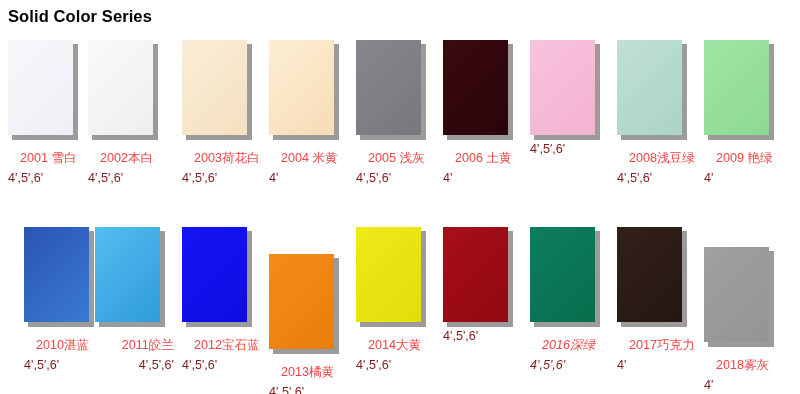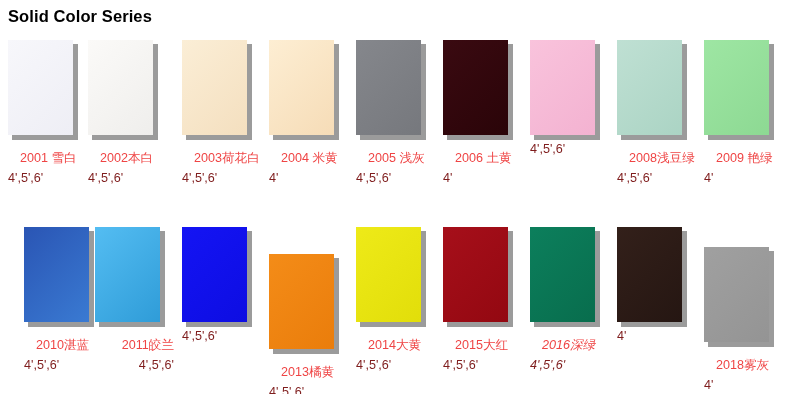--- a/index.html
+++ b/index.html
@@ -173,20 +173,21 @@
           <div class="chip" style="background: linear-gradient(135deg, rgb(84, 189, 242) 0%, rgb(47, 156, 216) 100%);"></div>
         </div>
         <div class="swatch-caption">2011皎兰</div>
         <div class="swatch-sizes">4',5',6'</div>
       </div>
       <div class="swatch-cell" style="left: 174px;">
         <div class="chip-wrap">
           <div class="chip-shadow"></div>
           <div class="chip" style="background: linear-gradient(135deg, rgb(20, 20, 244) 0%, rgb(13, 13, 226) 100%);"></div>
         </div>
+        <div class="swatch-caption">2012宝石蓝</div>
         <div class="swatch-sizes">4',5',6'</div>
       </div>
       <div class="swatch-cell" style="left: 261px; margin-top: 27px;">
         <div class="chip-wrap">
           <div class="chip-shadow"></div>
           <div class="chip" style="background: linear-gradient(135deg, rgb(244, 140, 24) 0%, rgb(234, 125, 11) 100%);"></div>
         </div>
         <div class="swatch-caption">2013橘黄</div>
         <div class="swatch-sizes">4',5',6'</div>
       </div>
@@ -196,36 +197,36 @@
           <div class="chip" style="background: linear-gradient(135deg, rgb(238, 234, 24) 0%, rgb(226, 222, 10) 100%);"></div>
         </div>
         <div class="swatch-caption">2014大黄</div>
         <div class="swatch-sizes">4',5',6'</div>
       </div>
       <div class="swatch-cell" style="left: 435px;">
         <div class="chip-wrap">
           <div class="chip-shadow"></div>
           <div class="chip" style="background: linear-gradient(135deg, rgb(166, 15, 26) 0%, rgb(147, 8, 17) 100%);"></div>
         </div>
-        <div class="swatch-caption">2015大红</div>
         <div class="swatch-sizes">4',5',6'</div>
       </div>
       <div class="swatch-cell" style="left: 522px; font-style: italic;">
         <div class="chip-wrap">
           <div class="chip-shadow"></div>
           <div class="chip" style="background: linear-gradient(135deg, rgb(12, 127, 92) 0%, rgb(8, 109, 77) 100%);"></div>
         </div>
         <div class="swatch-caption">2016深绿</div>
         <div class="swatch-sizes">4',5',6'</div>
       </div>
       <div class="swatch-cell" style="left: 609px;">
         <div class="chip-wrap">
           <div class="chip-shadow"></div>
           <div class="chip" style="background: linear-gradient(135deg, rgb(51, 32, 26) 0%, rgb(37, 22, 18) 100%);"></div>
         </div>
+        <div class="swatch-caption">2017巧克力</div>
         <div class="swatch-sizes">4'</div>
       </div>
       <div class="swatch-cell" style="left: 696px; margin-top: 20px;">
         <div class="chip-wrap">
           <div class="chip-shadow"></div>
           <div class="chip" style="background: linear-gradient(135deg, rgb(160, 160, 160) 0%, rgb(148, 148, 148) 100%);"></div>
         </div>
         <div class="swatch-caption">2018雾灰</div>
         <div class="swatch-sizes">4'</div>
       </div>

